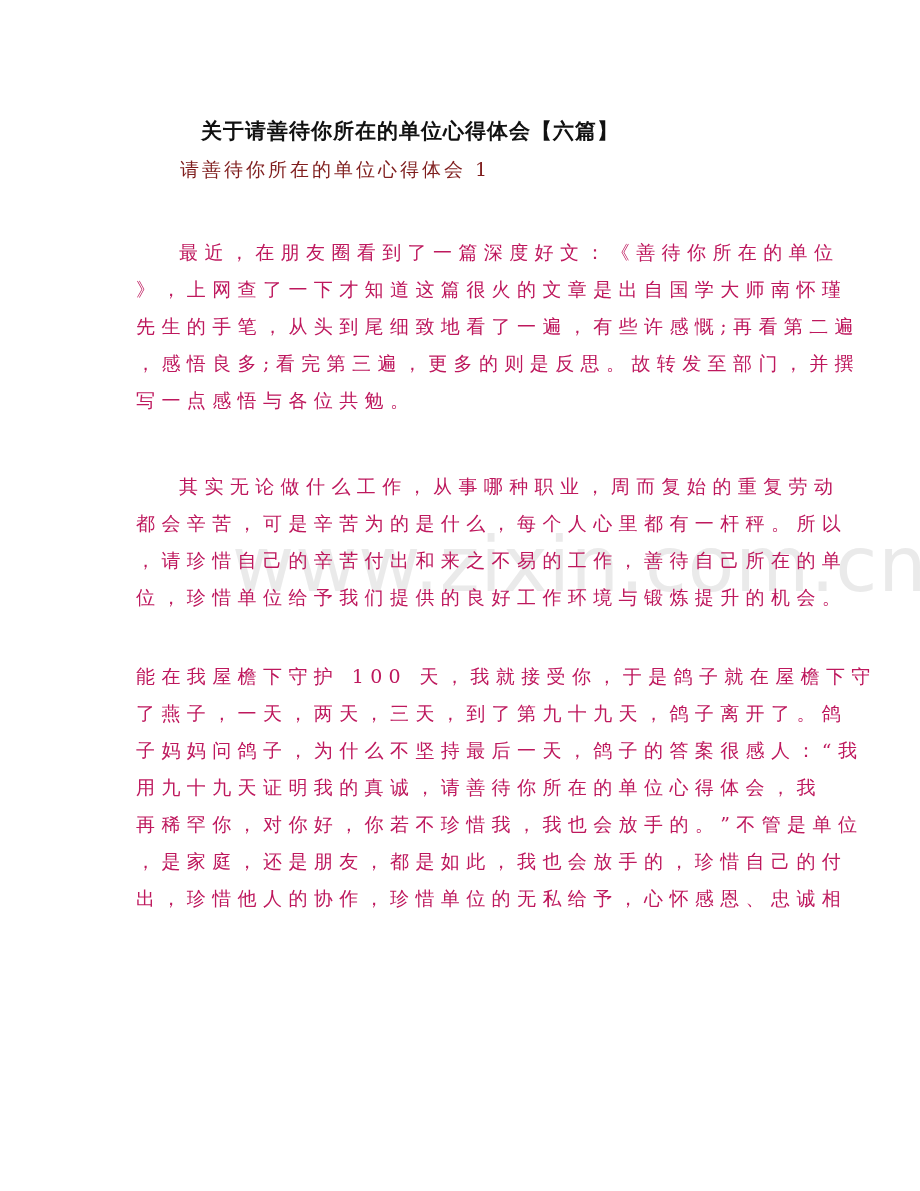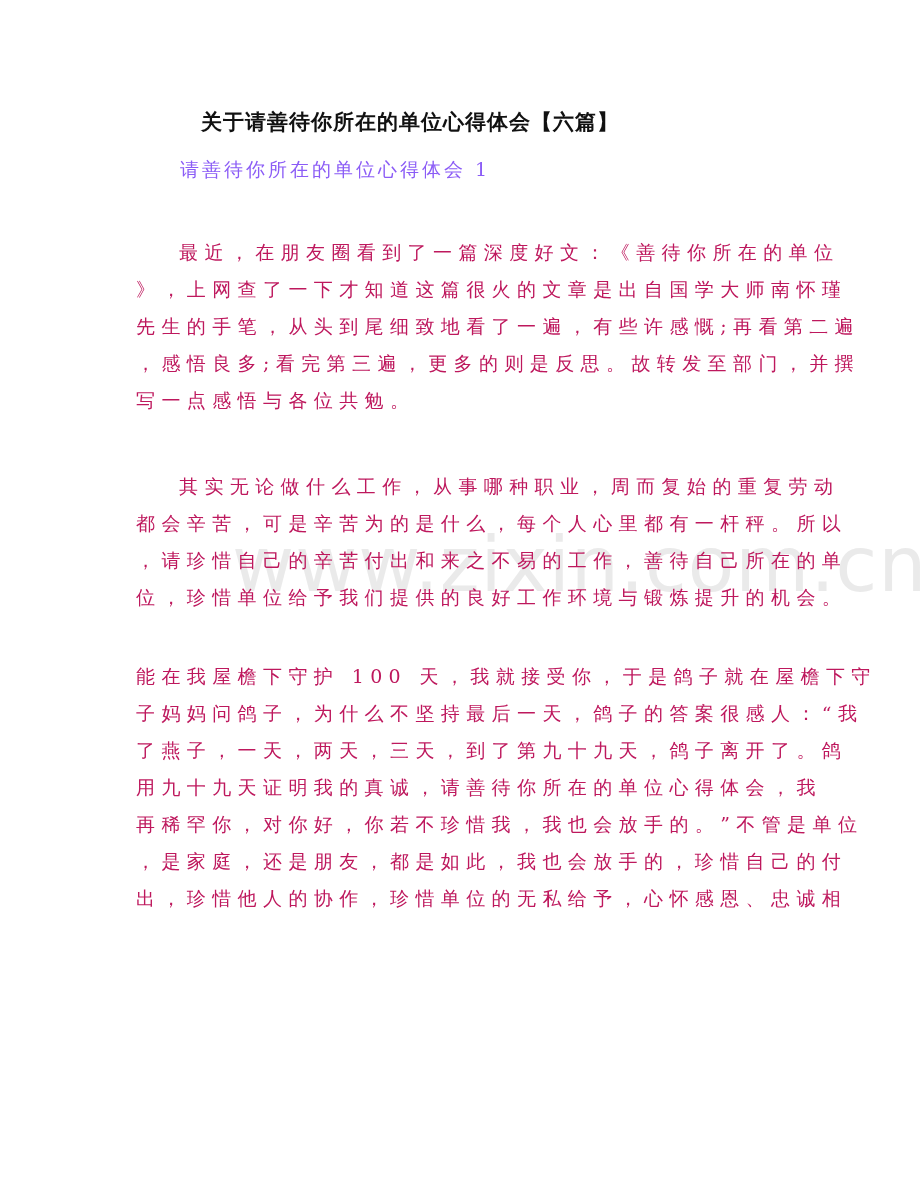--- a/index.html
+++ b/index.html
@@ -17,39 +17,39 @@
     }
     .page {
       position: absolute;
       left: 0;
       top: 0;
       width: 920px;
       height: 1191px;
     }
     .title {
       position: absolute;
-      top: 107px;
+      top: 116px;
       left: 0;
       width: 820px;
       text-align: center;
       font-family: "DejaVu Sans", "Liberation Sans", sans-serif;
       font-weight: bold;
       font-size: 21px;
       letter-spacing: 1px;
       line-height: 30px;
       color: #111;
     }
     .subtitle {
       position: absolute;
       top: 154px;
       left: 180px;
       font-size: 19px;
       letter-spacing: 3px;
       line-height: 30px;
-      color: #8b5cf6;
+      color: #7f1d1d;
     }
     .para {
       position: absolute;
       left: 136px;
       width: 660px;
     }
     .line {
       display: block;
       height: 37px;
       line-height: 37px;
@@ -99,21 +99,21 @@
 
     <div class="para" style="top:468px;">
       <span class="line indent">其实无论做什么工作，从事哪种职业，周而复始的重复劳动</span>
       <span class="line">都会辛苦，可是辛苦为的是什么，每个人心里都有一杆秤。所以</span>
       <span class="line">，请珍惜自己的辛苦付出和来之不易的工作，善待自己所在的单</span>
       <span class="line">位，珍惜单位给予我们提供的良好工作环境与锻炼提升的机会。</span>
     </div>
 
     <div class="para" style="top:658px;">
       <span class="line">能在我屋檐下守护 100 天，我就接受你，于是鸽子就在屋檐下守</span>
+      <span class="line">了燕子，一天，两天，三天，到了第九十九天，鸽子离开了。鸽</span>
       <span class="line">子妈妈问鸽子，为什么不坚持最后一天，鸽子的答案很感人：“我</span>
-      <span class="line">了燕子，一天，两天，三天，到了第九十九天，鸽子离开了。鸽</span>
       <span class="line">用九十九天证明我的真诚，请善待你所在的单位心得体会，我</span>
       <span class="line">再稀罕你，对你好，你若不珍惜我，我也会放手的。”不管是单位</span>
       <span class="line">，是家庭，还是朋友，都是如此，我也会放手的，珍惜自己的付</span>
       <span class="line">出，珍惜他人的协作，珍惜单位的无私给予，心怀感恩、忠诚相</span>
     </div>
   </div>
 </div>
 
 </body></html>

